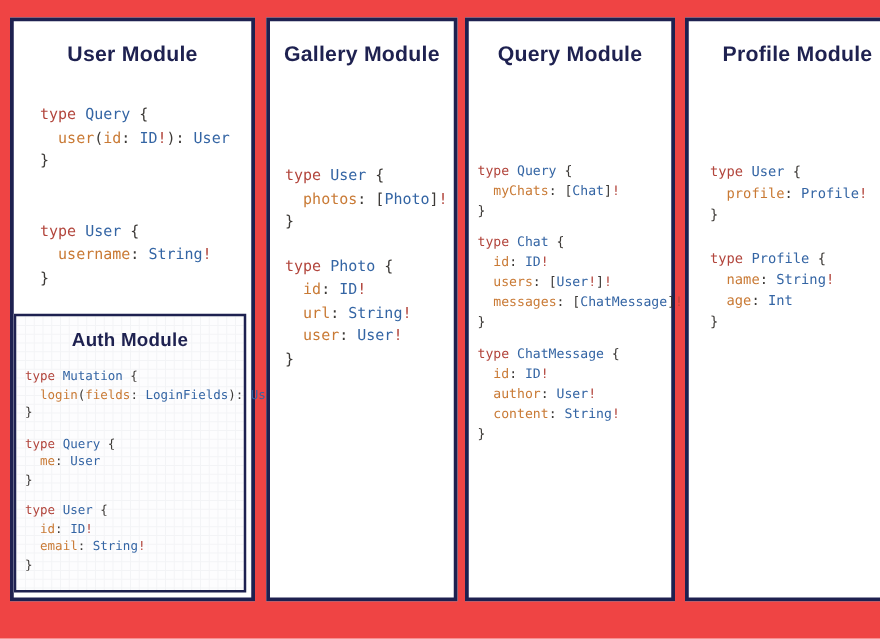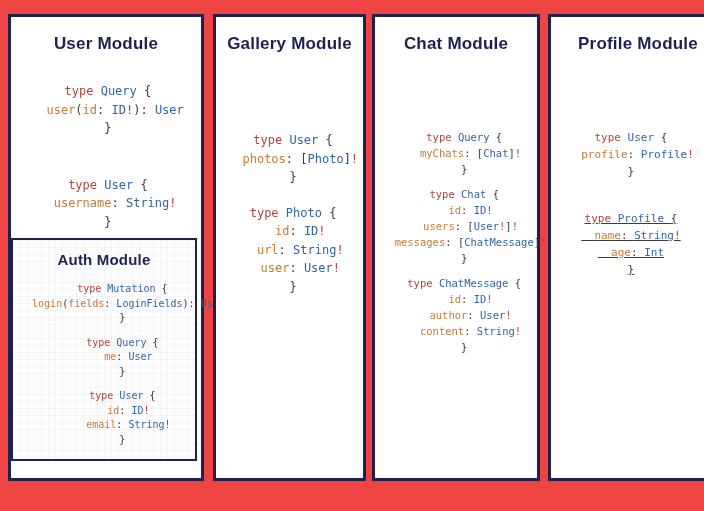--- a/index.html
+++ b/index.html
@@ -30,38 +30,37 @@
     font-weight: 700;
     letter-spacing: 0.2px;
     color: var(--title);
   }
 
   .code {
     position: absolute;
     font-family: "DejaVu Sans Mono", "Liberation Mono", monospace;
     white-space: pre;
     color: var(--punct);
-    text-align: center;
   }
   #code-user    { left: 21px; top: 65px;  font-size: 12px;   line-height: 18.5px; }
   #code-gallery { left: 12px; top: 114px; font-size: 12px;   line-height: 18.5px; }
   #code-chat    { left: 7px;  top: 112px; font-size: 10.5px; line-height: 16px; }
   #code-profile { left: 17px; top: 112px; font-size: 11px;   line-height: 17px; }
   #code-auth    { left: 7px;  top: 42px;  font-size: 10px;  line-height: 14.5px; }
 
   #code-user    .block + .block { margin-top: 38px; }
   #code-gallery .block + .block { margin-top: 17px; }
   #code-chat    .block + .block { margin-top: 9px; }
-  #code-profile .block + .block { margin-top: 30px; text-decoration: underline; }
+  #code-profile .block + .block { margin-top: 18px; }
   #code-auth    .block + .block { margin-top: 10px; }
 
   
   #panel-auth {
     position: absolute;
-    left: 0; bottom: 17px;
+    left: 0; bottom: 4px;
     width: 186px; height: 223px;
     border: 2px solid var(--border);
     background:
       linear-gradient(#f3f4f6 1px, transparent 1px) 0 0 / 7px 7px,
       linear-gradient(90deg, #f3f4f6 1px, transparent 1px) 0 0 / 7px 7px,
       #fdfdfe;
   }
   #panel-auth .panel-title { margin-top: 11px; font-size: 15px; }
 
   
@@ -84,21 +83,21 @@
       <div class="code" id="code-auth"><div class="block"><div class="line"><span class="tok-k">type </span><span class="tok-t">Mutation </span><span class="tok-p">{</span></div><div class="line"><span class="tok-p">  </span><span class="tok-f">login</span><span class="tok-p">(</span><span class="tok-f">fields</span><span class="tok-p">: </span><span class="tok-t">LoginFields</span><span class="tok-p">): </span><span class="tok-t">User</span></div><div class="line"><span class="tok-p">}</span></div></div><div class="block"><div class="line"><span class="tok-k">type </span><span class="tok-t">Query </span><span class="tok-p">{</span></div><div class="line"><span class="tok-p">  </span><span class="tok-f">me</span><span class="tok-p">: </span><span class="tok-t">User</span></div><div class="line"><span class="tok-p">}</span></div></div><div class="block"><div class="line"><span class="tok-k">type </span><span class="tok-t">User </span><span class="tok-p">{</span></div><div class="line"><span class="tok-p">  </span><span class="tok-f">id</span><span class="tok-p">: </span><span class="tok-t">ID</span><span class="tok-b">!</span></div><div class="line"><span class="tok-p">  </span><span class="tok-f">email</span><span class="tok-p">: </span><span class="tok-t">String</span><span class="tok-b">!</span></div><div class="line"><span class="tok-p">}</span></div></div></div>
     </section>
   </section>
 
   <section class="panel" id="panel-gallery">
     <h2 class="panel-title">Gallery Module</h2>
     <div class="code" id="code-gallery"><div class="block"><div class="line"><span class="tok-k">type </span><span class="tok-t">User </span><span class="tok-p">{</span></div><div class="line"><span class="tok-p">  </span><span class="tok-f">photos</span><span class="tok-p">: [</span><span class="tok-t">Photo</span><span class="tok-p">]</span><span class="tok-b">!</span></div><div class="line"><span class="tok-p">}</span></div></div><div class="block"><div class="line"><span class="tok-k">type </span><span class="tok-t">Photo </span><span class="tok-p">{</span></div><div class="line"><span class="tok-p">  </span><span class="tok-f">id</span><span class="tok-p">: </span><span class="tok-t">ID</span><span class="tok-b">!</span></div><div class="line"><span class="tok-p">  </span><span class="tok-f">url</span><span class="tok-p">: </span><span class="tok-t">String</span><span class="tok-b">!</span></div><div class="line"><span class="tok-p">  </span><span class="tok-f">user</span><span class="tok-p">: </span><span class="tok-t">User</span><span class="tok-b">!</span></div><div class="line"><span class="tok-p">}</span></div></div></div>
   </section>
 
   <section class="panel" id="panel-chat">
-    <h2 class="panel-title">Chat Module</h2>
+    <h2 class="panel-title">Query Module</h2>
     <div class="code" id="code-chat"><div class="block"><div class="line"><span class="tok-k">type </span><span class="tok-t">Query </span><span class="tok-p">{</span></div><div class="line"><span class="tok-p">  </span><span class="tok-f">myChats</span><span class="tok-p">: [</span><span class="tok-t">Chat</span><span class="tok-p">]</span><span class="tok-b">!</span></div><div class="line"><span class="tok-p">}</span></div></div><div class="block"><div class="line"><span class="tok-k">type </span><span class="tok-t">Chat </span><span class="tok-p">{</span></div><div class="line"><span class="tok-p">  </span><span class="tok-f">id</span><span class="tok-p">: </span><span class="tok-t">ID</span><span class="tok-b">!</span></div><div class="line"><span class="tok-p">  </span><span class="tok-f">users</span><span class="tok-p">: [</span><span class="tok-t">User</span><span class="tok-b">!</span><span class="tok-p">]</span><span class="tok-b">!</span></div><div class="line"><span class="tok-p">  </span><span class="tok-f">messages</span><span class="tok-p">: [</span><span class="tok-t">ChatMessage</span><span class="tok-p">]</span><span class="tok-b">!</span></div><div class="line"><span class="tok-p">}</span></div></div><div class="block"><div class="line"><span class="tok-k">type </span><span class="tok-t">ChatMessage </span><span class="tok-p">{</span></div><div class="line"><span class="tok-p">  </span><span class="tok-f">id</span><span class="tok-p">: </span><span class="tok-t">ID</span><span class="tok-b">!</span></div><div class="line"><span class="tok-p">  </span><span class="tok-f">author</span><span class="tok-p">: </span><span class="tok-t">User</span><span class="tok-b">!</span></div><div class="line"><span class="tok-p">  </span><span class="tok-f">content</span><span class="tok-p">: </span><span class="tok-t">String</span><span class="tok-b">!</span></div><div class="line"><span class="tok-p">}</span></div></div></div>
   </section>
 
   <section class="panel" id="panel-profile">
     <h2 class="panel-title">Profile Module</h2>
     <div class="code" id="code-profile"><div class="block"><div class="line"><span class="tok-k">type </span><span class="tok-t">User </span><span class="tok-p">{</span></div><div class="line"><span class="tok-p">  </span><span class="tok-f">profile</span><span class="tok-p">: </span><span class="tok-t">Profile</span><span class="tok-b">!</span></div><div class="line"><span class="tok-p">}</span></div></div><div class="block"><div class="line"><span class="tok-k">type </span><span class="tok-t">Profile </span><span class="tok-p">{</span></div><div class="line"><span class="tok-p">  </span><span class="tok-f">name</span><span class="tok-p">: </span><span class="tok-t">String</span><span class="tok-b">!</span></div><div class="line"><span class="tok-p">  </span><span class="tok-f">age</span><span class="tok-p">: </span><span class="tok-t">Int</span></div><div class="line"><span class="tok-p">}</span></div></div></div>
   </section>
 
 </div>
 

